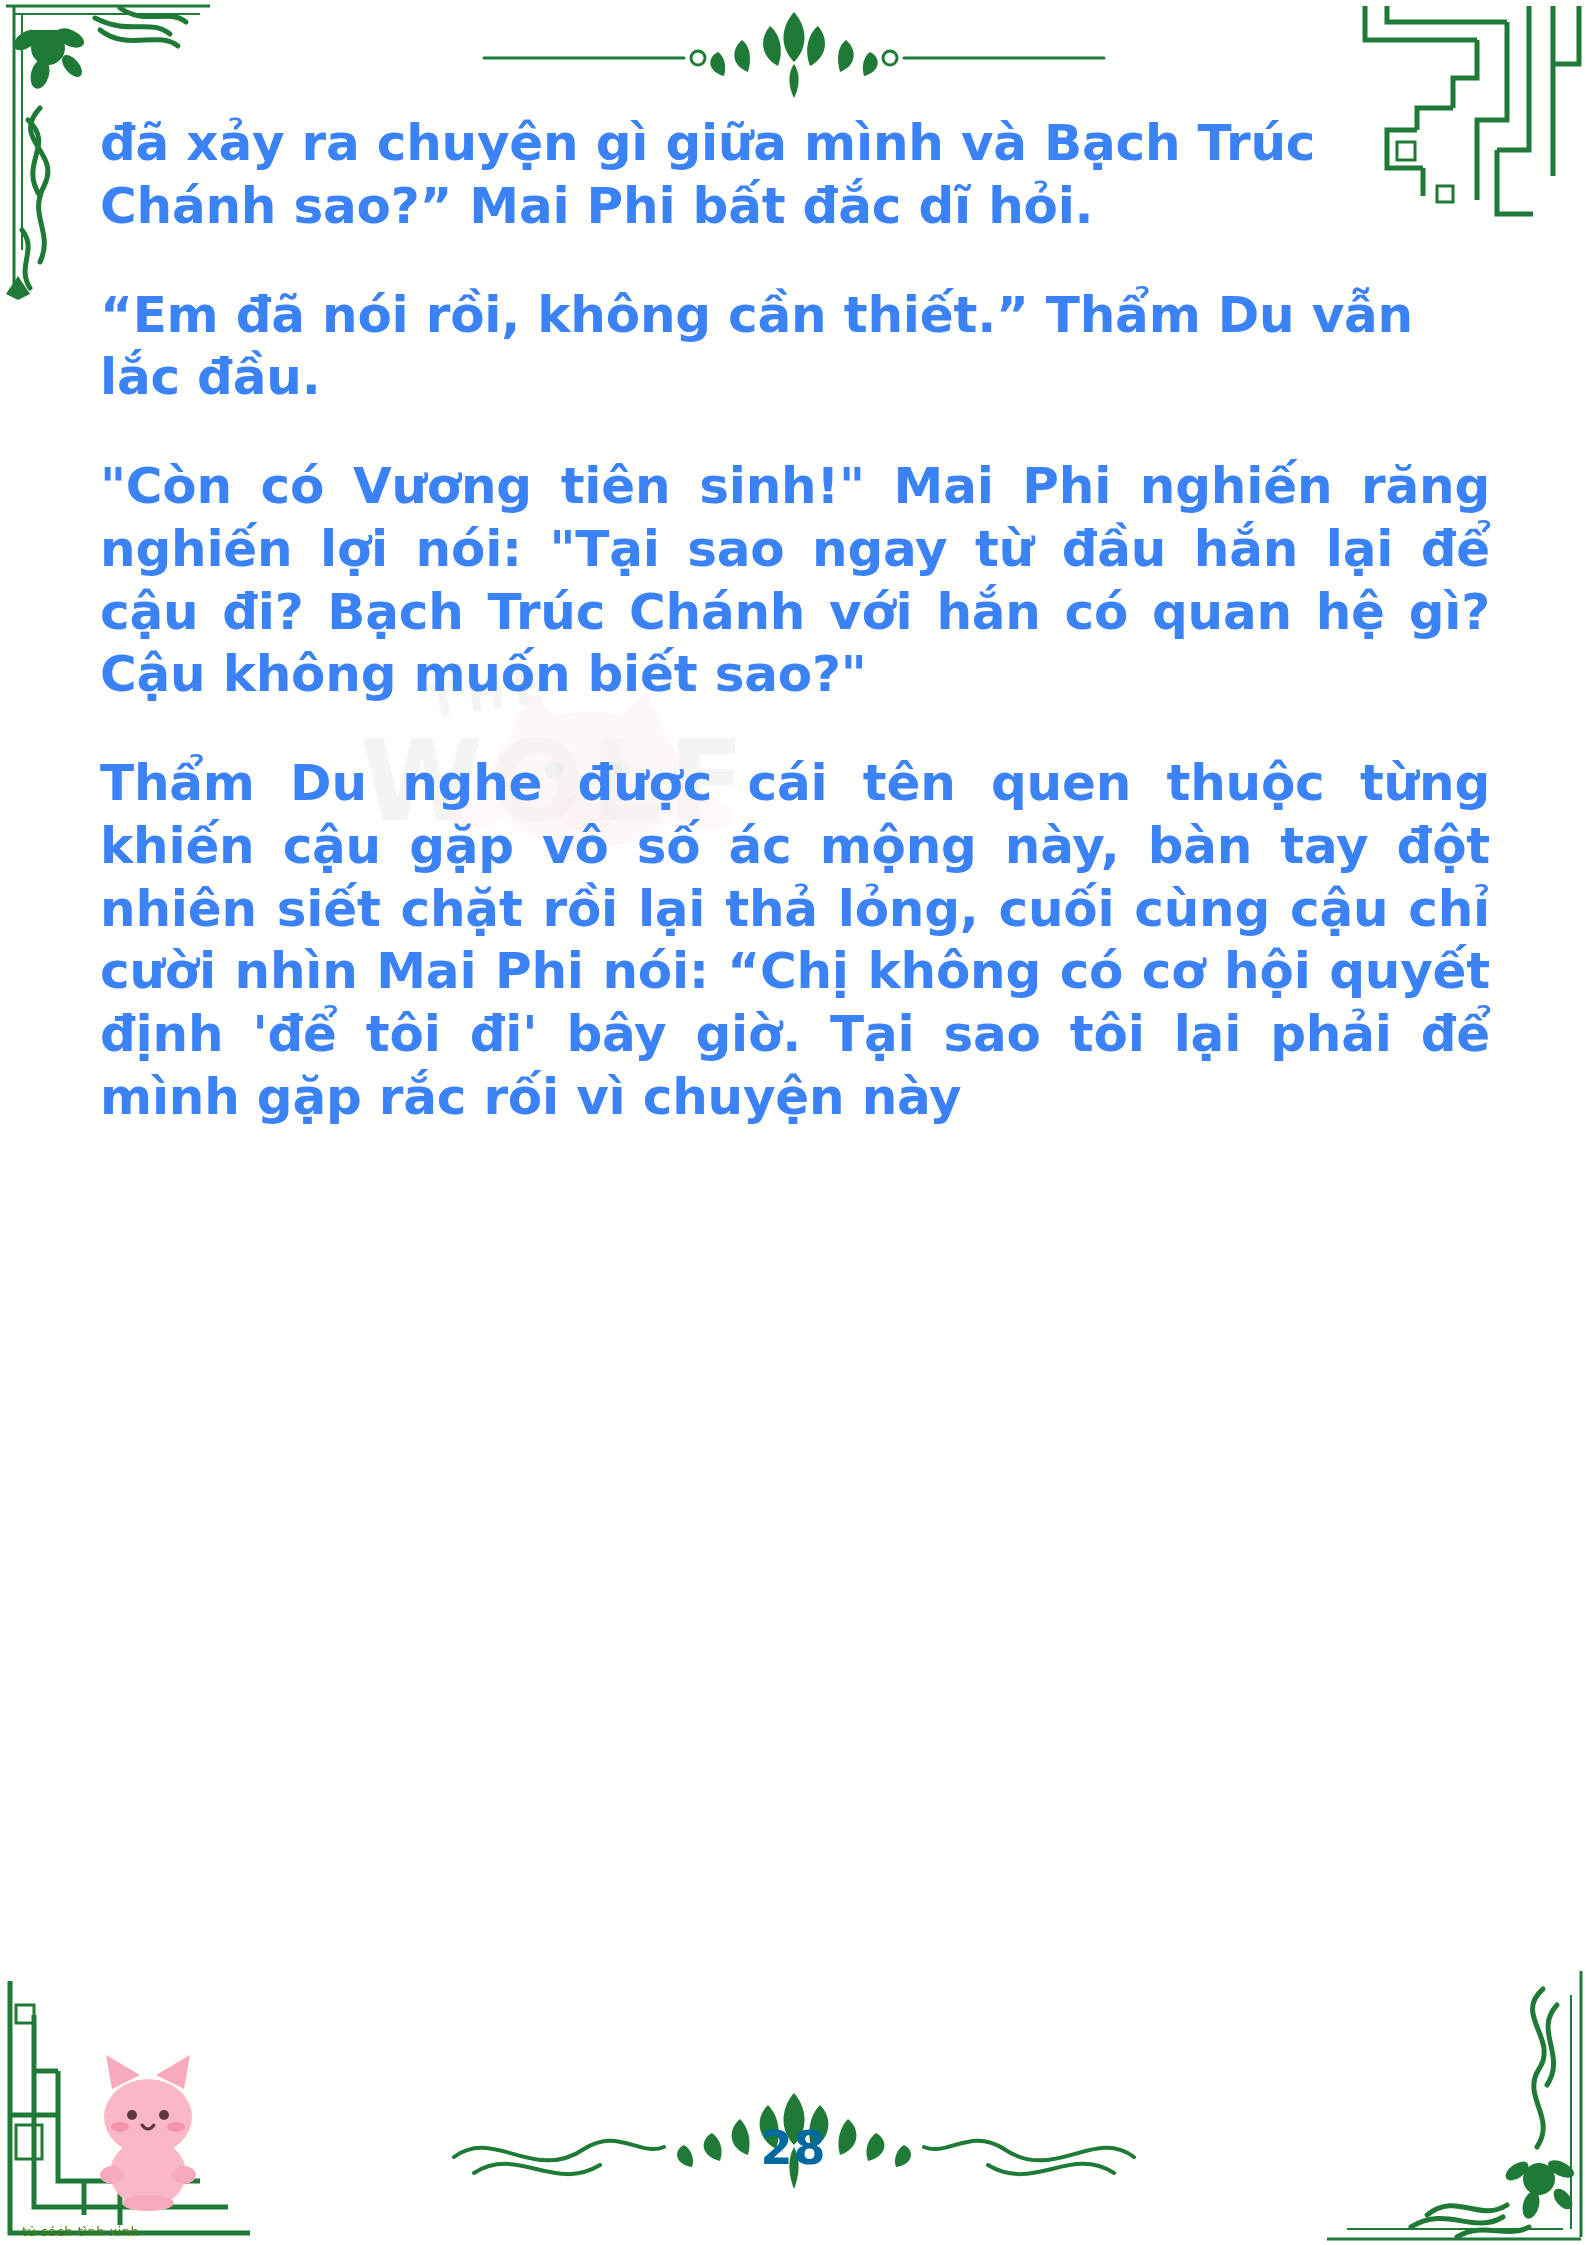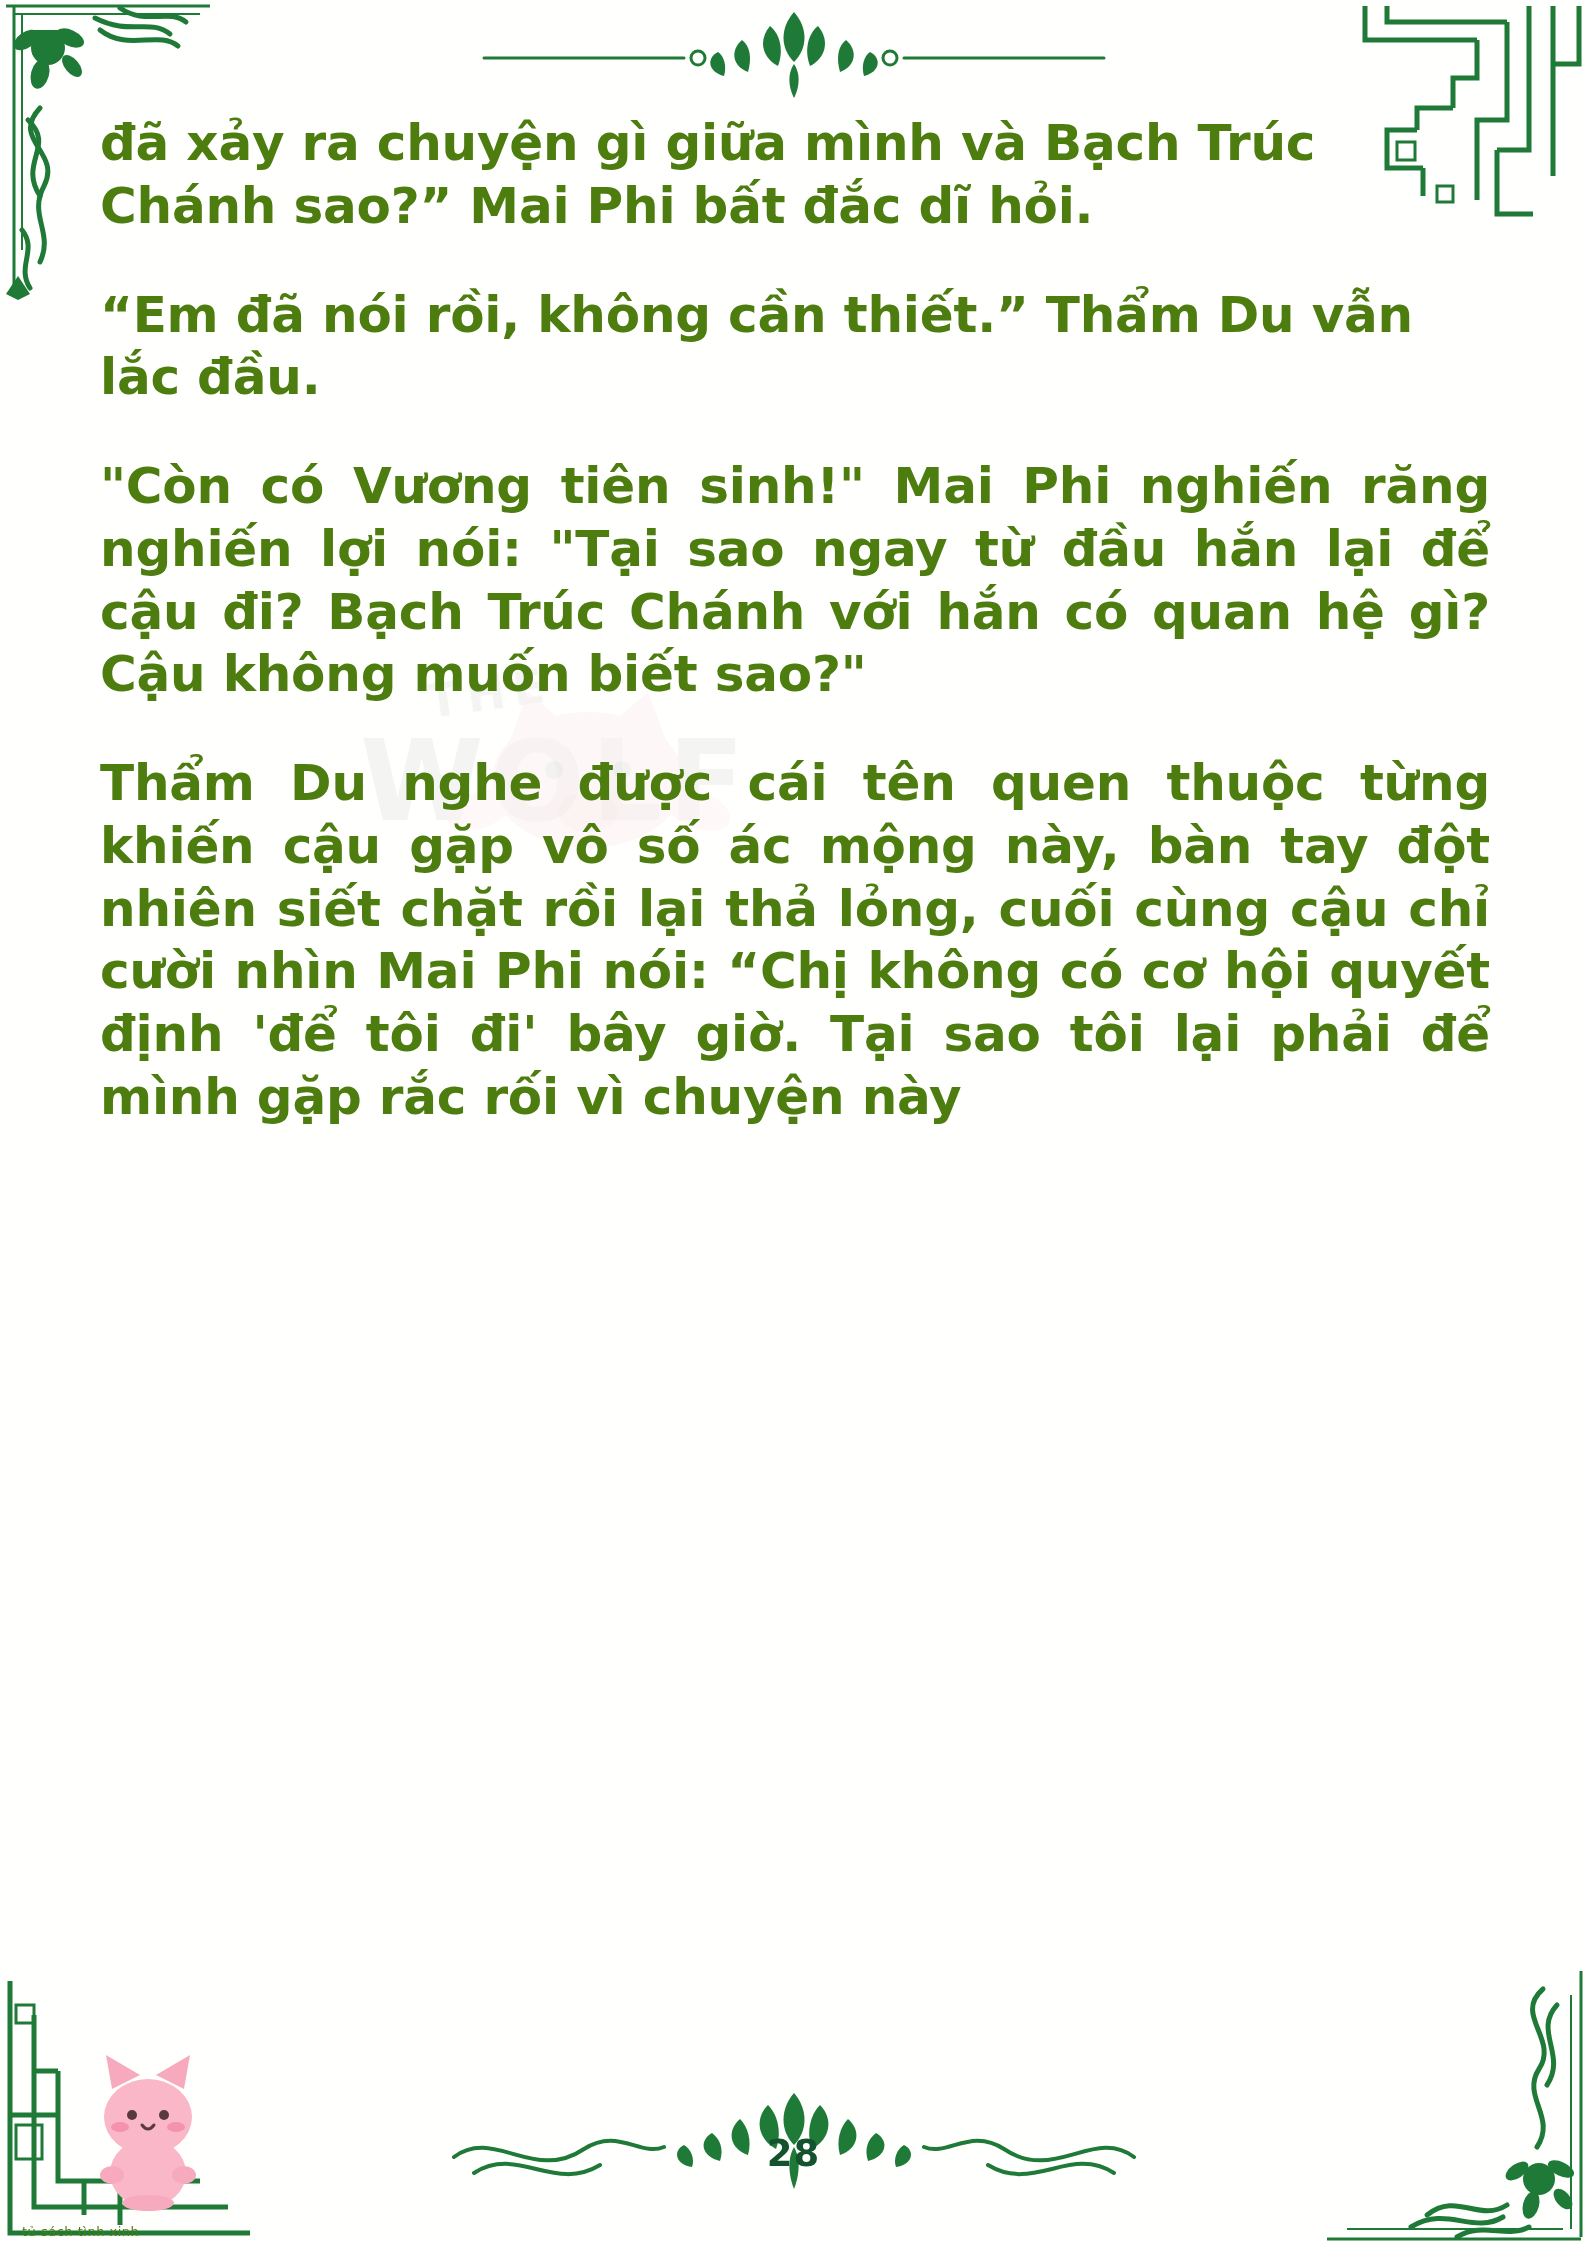--- a/index.html
+++ b/index.html
@@ -64,37 +64,37 @@
   .content {
     position: absolute;
     top: 112px;
     left: 100px;
     width: 1390px;
     height: 1930px;
   }
   .para {
     font-size: 50px;
     line-height: 1.255;
-    color: #4d7c0f;
+    color: #3b82f6;
     margin: 0 0 46px 0;
     font-weight: 600;
     letter-spacing: -0.2px;
   }
   .para.justify { text-align: justify; text-align-last: left; }
 
   
   .page-number {
     position: absolute;
     bottom: 70px;
     left: 0;
     width: 100%;
     text-align: center;
-    font-size: 37px;
+    font-size: 46px;
     font-weight: 700;
-    color: #14532d;
+    color: #0369a1;
     letter-spacing: 1px;
   }
   .mascot {
     position: absolute;
     bottom: 30px;
     left: 78px;
     width: 150px;
     height: 170px;
     pointer-events: none;
   }

